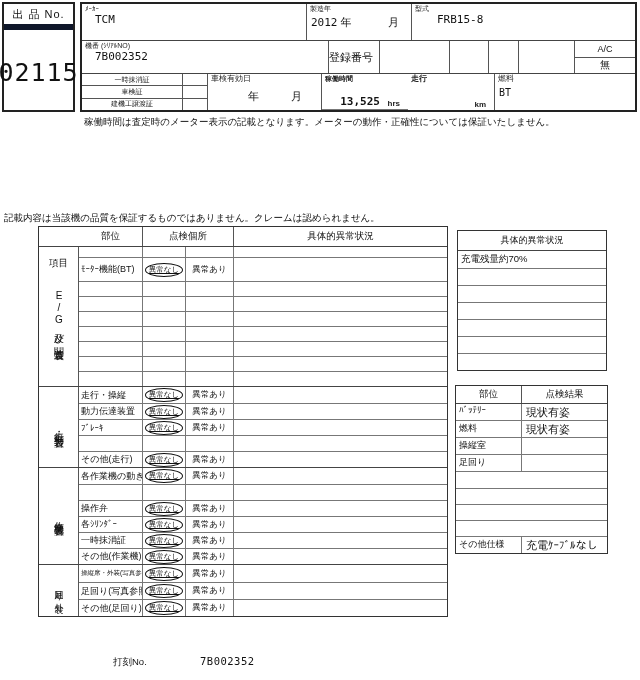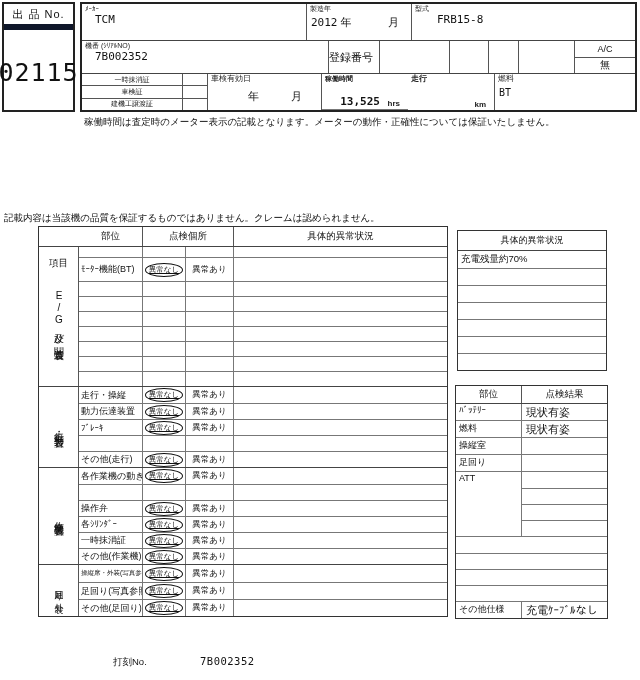--- a/index.html
+++ b/index.html
@@ -444,29 +444,20 @@
             <div class="rp-sub"></div>
           </div>
         </div>
         <div class="rp-row">
           <div class="rp-part">足回り</div>
           <div class="rp-results">
             <div class="rp-sub"></div>
           </div>
         </div>
         <div class="rp-row">
-          <div class="rp-part">ATT</div>
-          <div class="rp-results">
-            <div class="rp-sub"></div>
-            <div class="rp-sub"></div>
-            <div class="rp-sub"></div>
-            <div class="rp-sub"></div>
-          </div>
-        </div>
-        <div class="rp-row">
           <div class="rp-results">
             <div class="rp-sub"></div>
             <div class="rp-sub"></div>
             <div class="rp-sub"></div>
             <div class="rp-sub"></div>
           </div>
         </div>
         <div class="rp-row">
           <div class="rp-part">その他仕様</div>
           <div class="rp-results">

